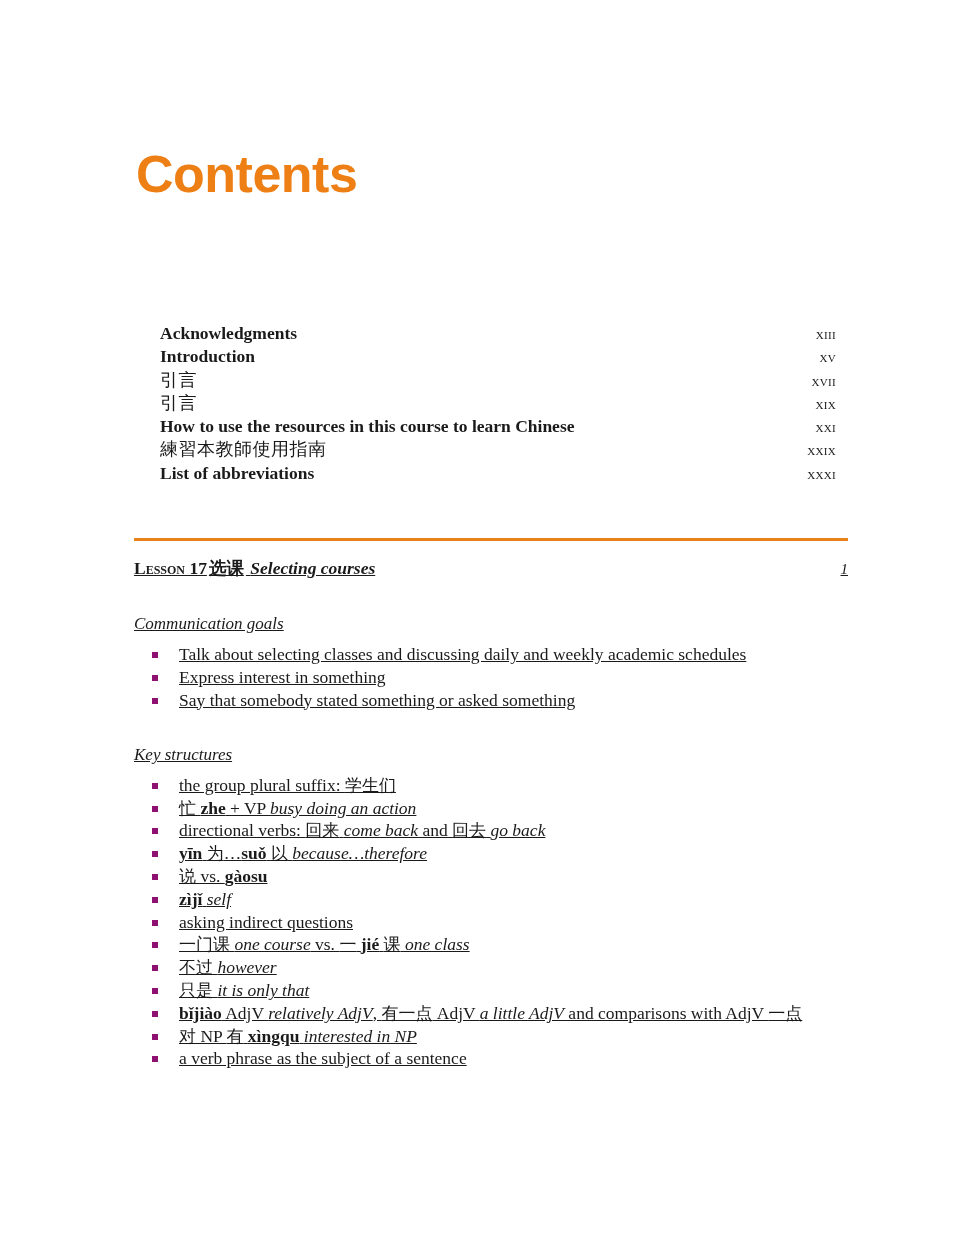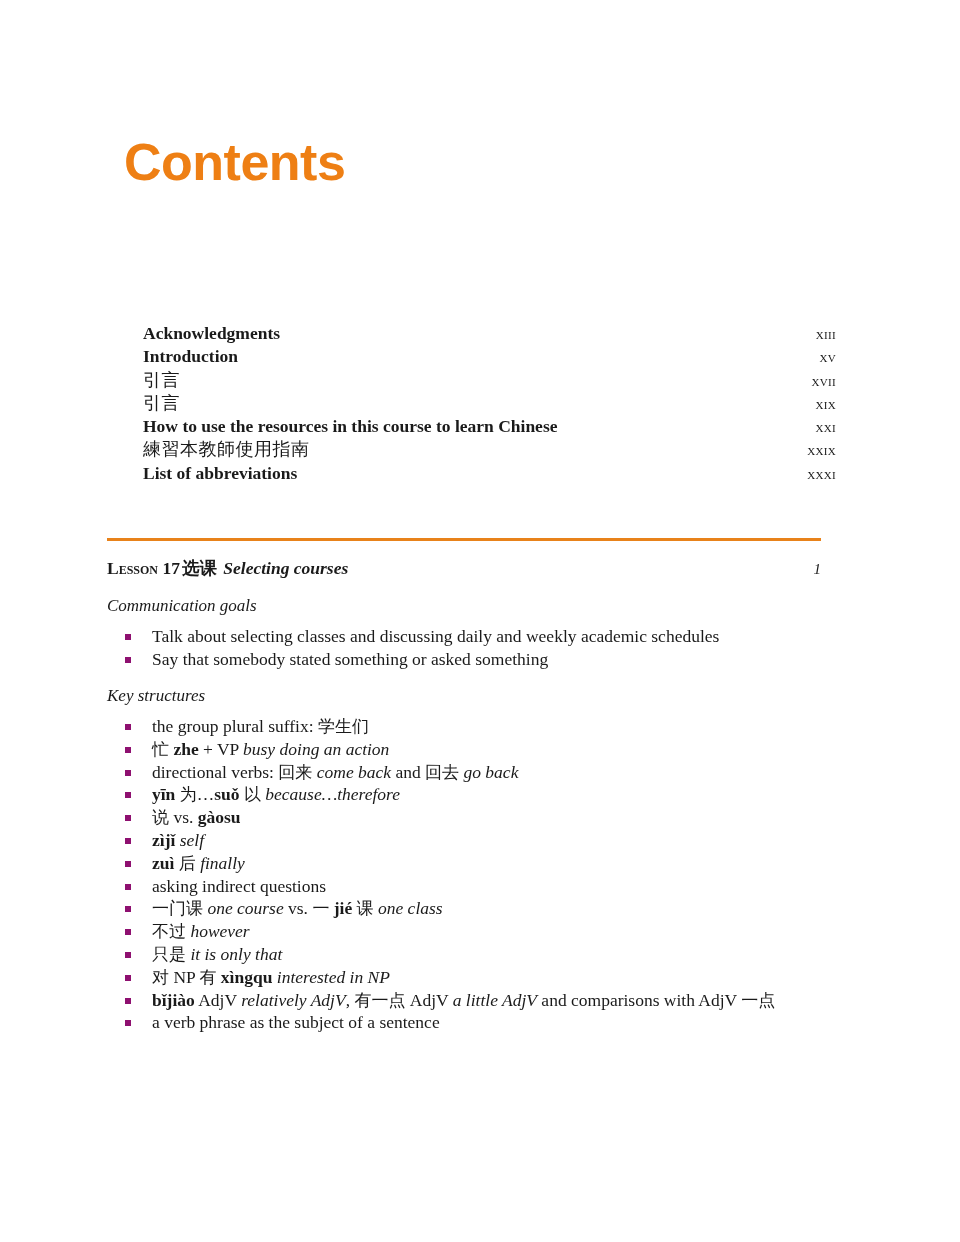--- a/index.html
+++ b/index.html
@@ -26,60 +26,62 @@
   .contents-title {
     position: absolute;
     left: 124px;
     top: 136px;
     font-family: "Liberation Sans", "DejaVu Sans", sans-serif;
     font-weight: bold;
     font-size: 52px;
     letter-spacing: -0.5px;
     color: #ee7f14;
     line-height: 1;
-    margin: 0;
+    margin: 12px;
   }
 
   
   .frontmatter {
     position: absolute;
     left: 143px;
     top: 322px;
     width: 693px;
   }
   .toc-row {
     display: flex;
     align-items: baseline;
     justify-content: space-between;
     font-size: 17.5px;
     line-height: 22.3px;
     white-space: nowrap;
   }
   .toc-label {
     font-weight: bold;
+    margin-left: 17px;
   }
   .toc-label.cjk {
     font-weight: normal;
     font-size: 18px;
     font-family: "DejaVu Sans", "Liberation Sans", sans-serif;
     letter-spacing: 0.5px;
   }
   .toc-page {
     font-size: 15.5px;
     font-variant: small-caps;
     letter-spacing: 0.3px;
     padding-left: 16px;
   }
 
   
   .lesson {
     position: absolute;
-    left: 107px;
+    left: 134px;
     top: 538px;
     width: 714px;
+    text-decoration: underline;
   }
   .lesson-rule {
     height: 3px;
     background: #e8821a;
     width: 100%;
   }
   .lesson-head {
     display: flex;
     align-items: baseline;
     justify-content: space-between;
@@ -103,21 +105,21 @@
   .lesson-page {
     font-weight: normal;
     font-style: italic;
     font-size: 15px;
     font-variant: small-caps;
   }
 
   .section-label {
     font-style: italic;
     font-size: 17px;
-    margin-top: 16px;
+    margin-top: 34px;
   }
 
   ul.bullets {
     list-style: none;
     margin: 9px 0 0 0;
     padding: 0;
   }
   ul.bullets li {
     position: relative;
     padding-left: 45px;
@@ -189,35 +191,35 @@
         <span class="lesson-num">Lesson 17</span><span class="cjk">选课</span> <span class="subtitle">Selecting courses</span>
       </div>
       <div class="lesson-page">1</div>
     </div>
 
     <div>
 
     <div class="section-label">Communication goals</div>
         <ul class="bullets">
           <li><span>Talk about selecting classes and discussing daily and weekly academic schedules</span></li>
+          <li><span>Express interest in something</span></li>
           <li><span>Say that somebody stated something or asked something</span></li>
         </ul>
         <div class="section-label">Key structures</div>
         <ul class="bullets">
           <li><span>the group plural suffix: </span><span class="r-cjk">学生们</span></li>
           <li><span class="r-cjk">忙</span><span> </span><span class="r-b">zhe</span><span> + VP </span><span class="r-i">busy doing an action</span></li>
           <li><span>directional verbs: </span><span class="r-cjk">回来</span><span> </span><span class="r-i">come back</span><span> and </span><span class="r-cjk">回去</span><span> </span><span class="r-i">go back</span></li>
           <li><span class="r-b">yīn</span><span> </span><span class="r-cjk">为</span><span>…</span><span class="r-b">suǒ</span><span> </span><span class="r-cjk">以</span><span> </span><span class="r-i">because…therefore</span></li>
           <li><span class="r-cjk">说</span><span> vs. </span><span class="r-b">gàosu</span></li>
           <li><span class="r-b">zìjǐ</span><span> </span><span class="r-i">self</span></li>
-          <li><span class="r-b">zuì</span><span> </span><span class="r-cjk">后</span><span> </span><span class="r-i">finally</span></li>
           <li><span>asking indirect questions</span></li>
           <li><span class="r-cjk">一门课</span><span> </span><span class="r-i">one course</span><span> vs. </span><span class="r-cjk">一</span><span> </span><span class="r-b">jié</span><span> </span><span class="r-cjk">课</span><span> </span><span class="r-i">one class</span></li>
           <li><span class="r-cjk">不过</span><span> </span><span class="r-i">however</span></li>
           <li><span class="r-cjk">只是</span><span> </span><span class="r-i">it is only that</span></li>
+          <li><span class="r-b">bǐjiào</span><span> AdjV </span><span class="r-i">relatively AdjV</span><span>, </span><span class="r-cjk">有一点</span><span> AdjV </span><span class="r-i">a little AdjV</span><span> and comparisons with AdjV </span><span class="r-cjk">一点</span></li>
           <li><span class="r-cjk">对</span><span> NP </span><span class="r-cjk">有</span><span> </span><span class="r-b">xìngqu</span><span> </span><span class="r-i">interested in NP</span></li>
-          <li><span class="r-b">bǐjiào</span><span> AdjV </span><span class="r-i">relatively AdjV</span><span>, </span><span class="r-cjk">有一点</span><span> AdjV </span><span class="r-i">a little AdjV</span><span> and comparisons with AdjV </span><span class="r-cjk">一点</span></li>
           <li><span>a verb phrase as the subject of a sentence</span></li>
         </ul>
       </div>
   </div>
 
 </div>
 
 </body></html>

